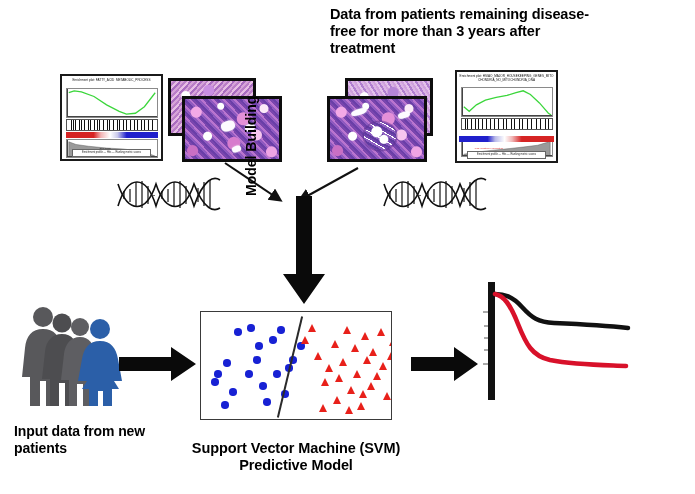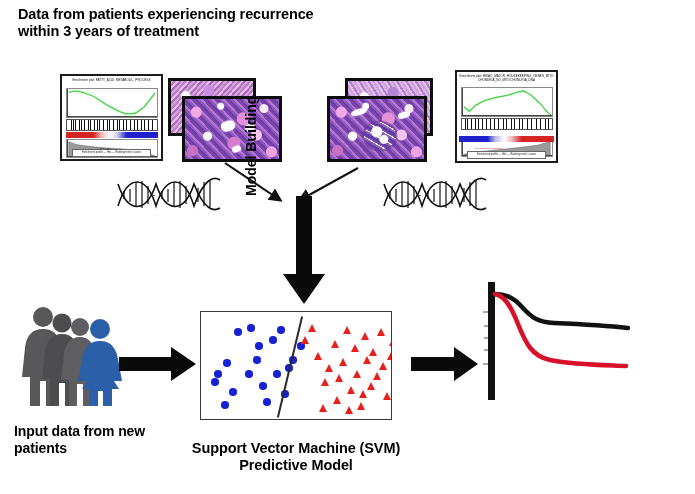--- a/index.html
+++ b/index.html
@@ -211,21 +211,21 @@
   
   #cap-input { left: 14px;  top: 423px; width: 150px; font-size: 14px; }
   #cap-svm   { left: 183px; top: 440px; width: 226px; font-size: 14.5px; text-align: center; }
   #cap-pred  { left: 459px; top: 436px; width: 236px; font-size: 14px; }
 </style>
 </head>
 <body>
 
 <div id="canvas">
 
-  <div class="cap" id="hdr-left">Data from patients experiencing recurrence within 3 years of treatment</div>
+  <div class="cap" id="hdr-right">Data from patients remaining disease-free for more than 3 years after treatment</div>
 
   <div class="gsea" id="gsea-left" style="left:60px; top:74px; width:103px; height:87px;">
     <div class="gsea-title">Enrichment plot: FATTY_ACID_METABOLIC_PROCESS</div>
 
     <div class="gsea-inner gsea-es">
       <div class="axis-v"></div>
       <div class="axis-h"></div>
       <svg width="100%" height="100%" viewBox="0 0 100 30" preserveAspectRatio="none">
         <polyline points="2,4 8,2 16,3 30,8 44,17 58,24 66,27 76,26 86,19 98,4" fill="none" stroke="#3bd63b" stroke-width="1.4"></polyline>
       </svg>

